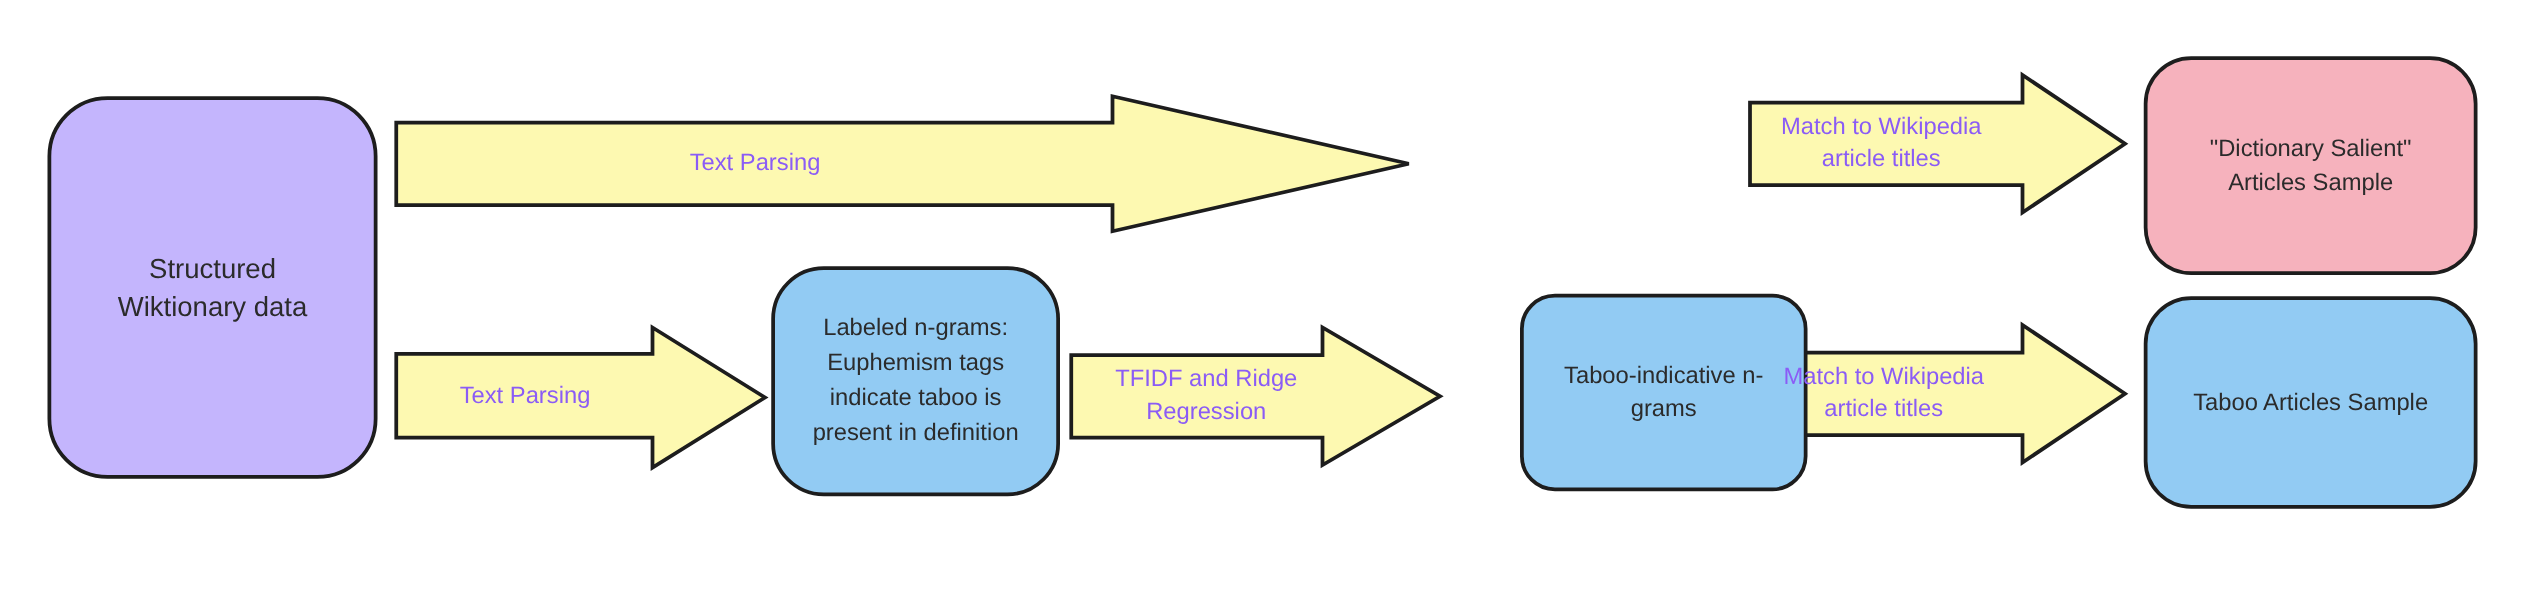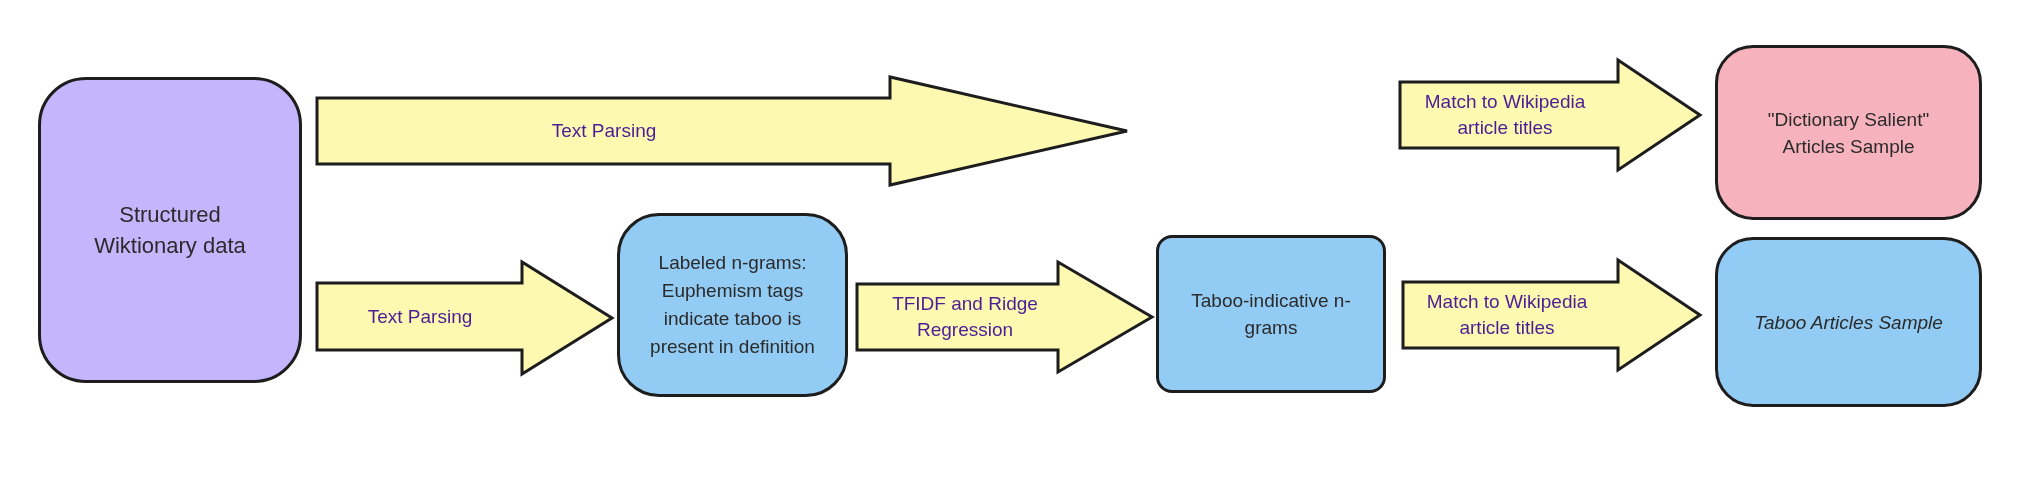--- a/index.html
+++ b/index.html
@@ -55,35 +55,34 @@
   }
   #node-dictionary-salient {
     left: 1715px; top: 45px; width: 267px; height: 175px;
     border-radius: 38px;
   }
   #node-labeled-ngrams {
     left: 617px; top: 213px; width: 231px; height: 184px;
     border-radius: 42px; line-height: 28px;
   }
   #node-taboo-ngrams {
-    left: 1156px; top: 235px; width: 230px; height: 158px;
-    border-radius: 16px;
+    left: 1216px; top: 235px; width: 230px; height: 158px;
+    border-radius: 28px;
   }
   #node-taboo-articles {
     left: 1715px; top: 237px; width: 267px; height: 170px;
     border-radius: 38px;
-    font-style: italic;
   }
 
   .arrow-label {
     position: absolute;
     transform: translate(-50%, -50%);
     text-align: center;
     white-space: pre-line;
-    color: #4c1d95;
+    color: #8b5cf6;
     font-size: 19px;
     line-height: 26px;
   }
   #label-text-parsing-top    { left: 604px;  top: 131px; }
   #label-text-parsing-bottom { left: 420px;  top: 317px; }
   #label-tfidf               { left: 965px;  top: 317px; }
   #label-match-top           { left: 1505px; top: 115px; }
   #label-match-bottom        { left: 1507px; top: 315px; }
 </style>
 </head>

